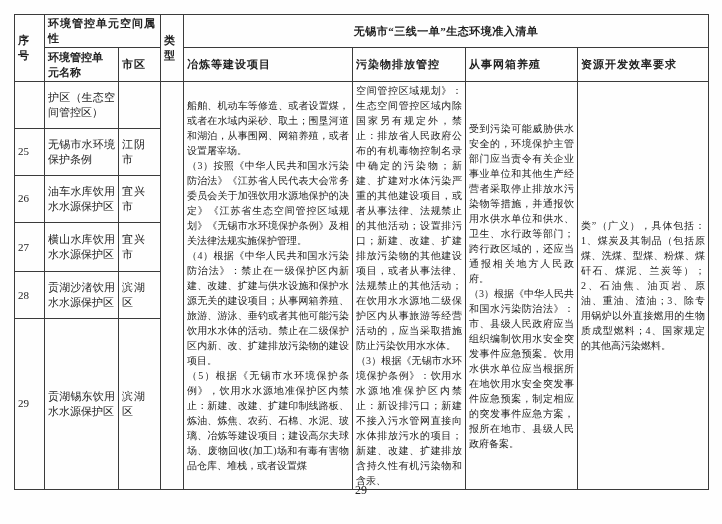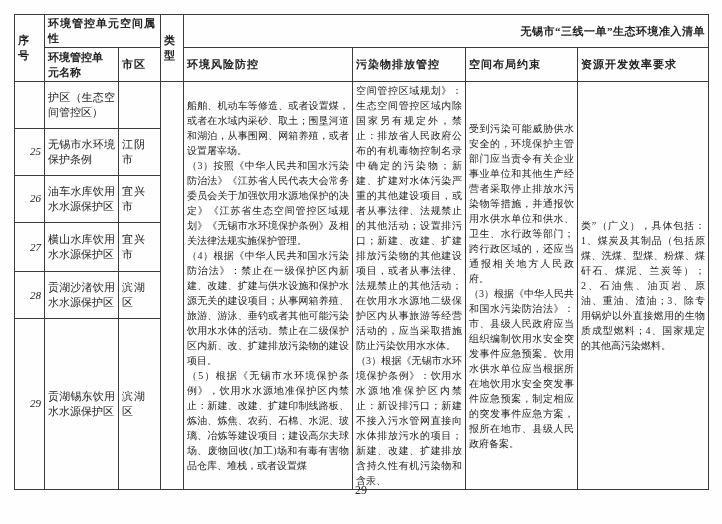--- a/index.html
+++ b/index.html
@@ -30,25 +30,25 @@
     color:#222;
     overflow:hidden;
   }
   th{
     font-weight:bold;
     text-align:left;
     letter-spacing:1px;
   }
   .stacked{ white-space:pre-line; line-height:13px; letter-spacing:0;}
   .group-title{
-    text-align:right;
+    text-align:center;
     padding-left:8px;
     letter-spacing:0.5px;
   }
-  .seq-cell{ text-align:right; font-size:11px;font-style:italic; }
+  .seq-cell{ text-align:left; font-size:11px; }
   .name-cell{
     text-align:justify;
     text-justify:inter-character;
     line-height:15px;
     padding:2px 5px;
     margin-left:15px;
   }
   .district-cell{ letter-spacing:1px;}
   .content-cell{
     vertical-align:top;
@@ -95,23 +95,23 @@
       <th colspan="2">环境管控单元空间属性</th>
       <th rowspan="2" class="stacked">类
 型</th>
       <th colspan="4" class="group-title">无锡市“三线一单”生态环境准入清单</th>
     </tr>
 
     <tr style="height:34px">
       <th class="stacked">环境管控单
 元名称</th>
       <th>市区</th>
-      <th>环境风险防控</th>
+      <th>冶炼等建设项目</th>
       <th>污染物排放管控</th>
-      <th>空间布局约束</th>
+      <th>从事网箱养殖</th>
       <th>资源开发效率要求</th>
     </tr>
 
     <tr style="height:46px">
       <td class="seq-cell"></td>
       <td class="name-cell">护区（生态空间管控区）</td>
       <td class="district-cell"></td>
       <td rowspan="6"></td>
       <td rowspan="6" class="content-cell">
         <p>船舶、机动车等修造、或者设置煤，或者在水域内采砂、取土；围垦河道和湖泊，从事围网、网箱养殖，或者设置屠宰场。</p>

